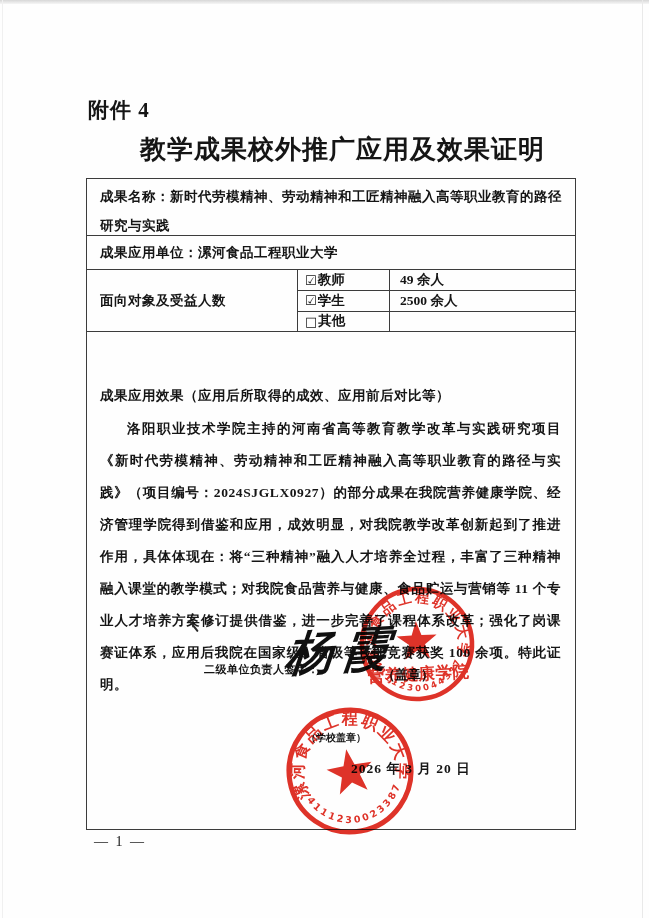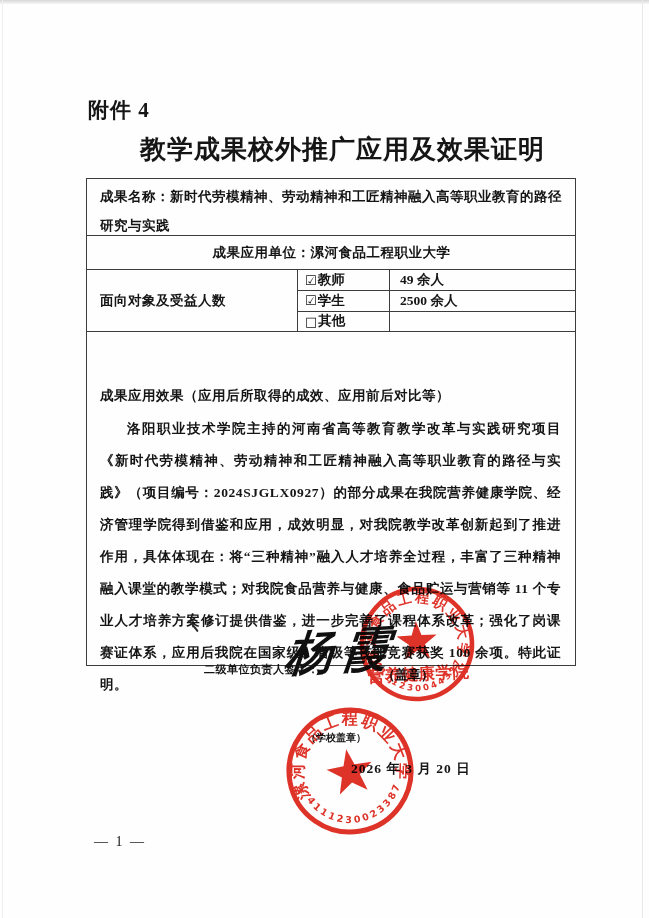--- a/index.html
+++ b/index.html
@@ -11,27 +11,27 @@
   }
   .scan-edge-top{position:absolute;left:0;top:0;width:649px;height:4px;
     background:linear-gradient(#d7d7d7,#f6f6f6);}
   .scan-edge-right{position:absolute;right:6px;top:0;width:1px;height:918px;background:#e9e9e9;}
   .scan-edge-left{position:absolute;left:2px;top:0;width:1px;height:918px;background:#f0f0f0;}
 
   .attachment{position:absolute;left:88px;top:96px;font-size:21px;font-weight:600;letter-spacing:1px;}
   .doc-title{position:absolute;left:18px;top:132px;width:649px;text-align:center;
     font-size:26px;font-weight:800;letter-spacing:1px;}
 
-  .doc-table{position:absolute;left:86px;top:178px;width:490px;height:488px;
+  .doc-table{position:absolute;left:86px;top:178px;width:490px;height:652px;
     border:1.6px solid #3c3c3c;box-sizing:border-box;font-size:13.5px;font-weight:600;}
   .row{box-sizing:border-box;}
   .r1{height:57px;border-bottom:1.4px solid #3c3c3c;padding:3px 12px 0 13px;line-height:29px;
       letter-spacing:0.5px;}
   .r2{height:34px;border-bottom:1.4px solid #3c3c3c;padding:0 12px 0 13px;line-height:33px;
-      letter-spacing:0.5px;text-align:center;}
+      letter-spacing:0.5px;}
   .r3{height:62px;border-bottom:1.4px solid #3c3c3c;display:flex;}
   .r3-label{width:210px;box-sizing:border-box;padding-left:13px;display:flex;align-items:center;
       letter-spacing:0.5px;}
   .r3-grid{flex:1;display:grid;grid-template-columns:92px 1fr;grid-template-rows:1fr 1fr 1fr;}
   .r3-grid > div{box-sizing:border-box;border-left:1.4px solid #3c3c3c;
       display:flex;align-items:center;padding-left:7px;}
   .r3-grid > div.ct{border-top:1.4px solid #3c3c3c;}
   .r3-grid > div.val{padding-left:10px;}
   .cbx{font-family:"DejaVu Sans","Liberation Sans",sans-serif;font-size:13px;margin-right:1px;font-weight:400;}
   .r4{height:476px;padding:6px 14px 0 13px;}

